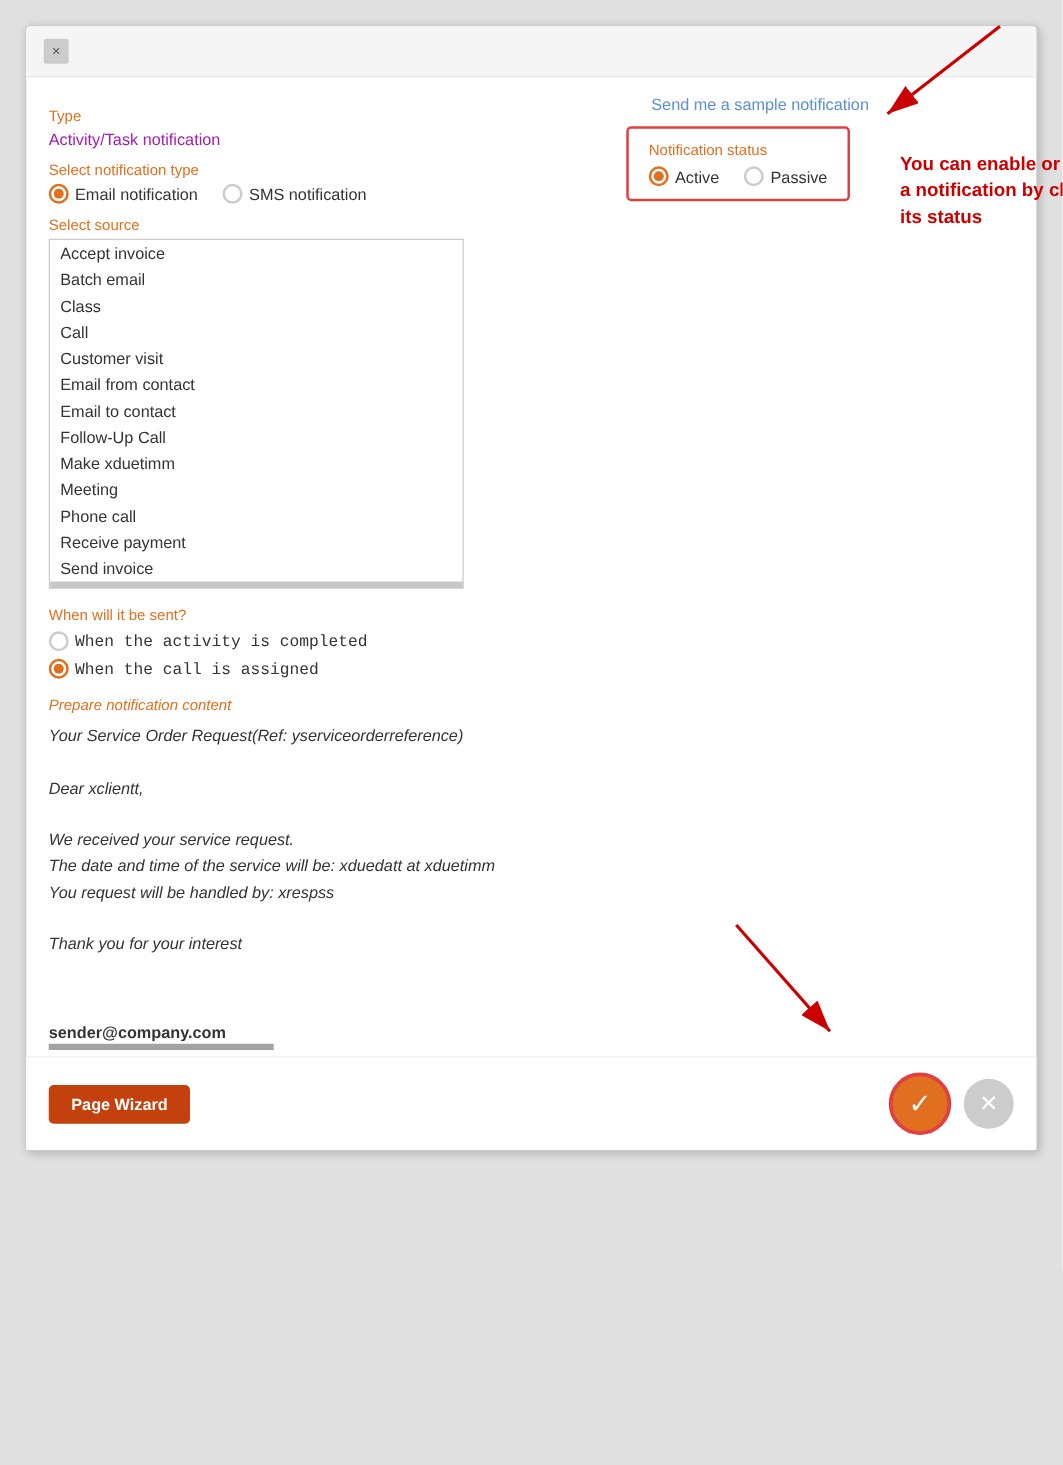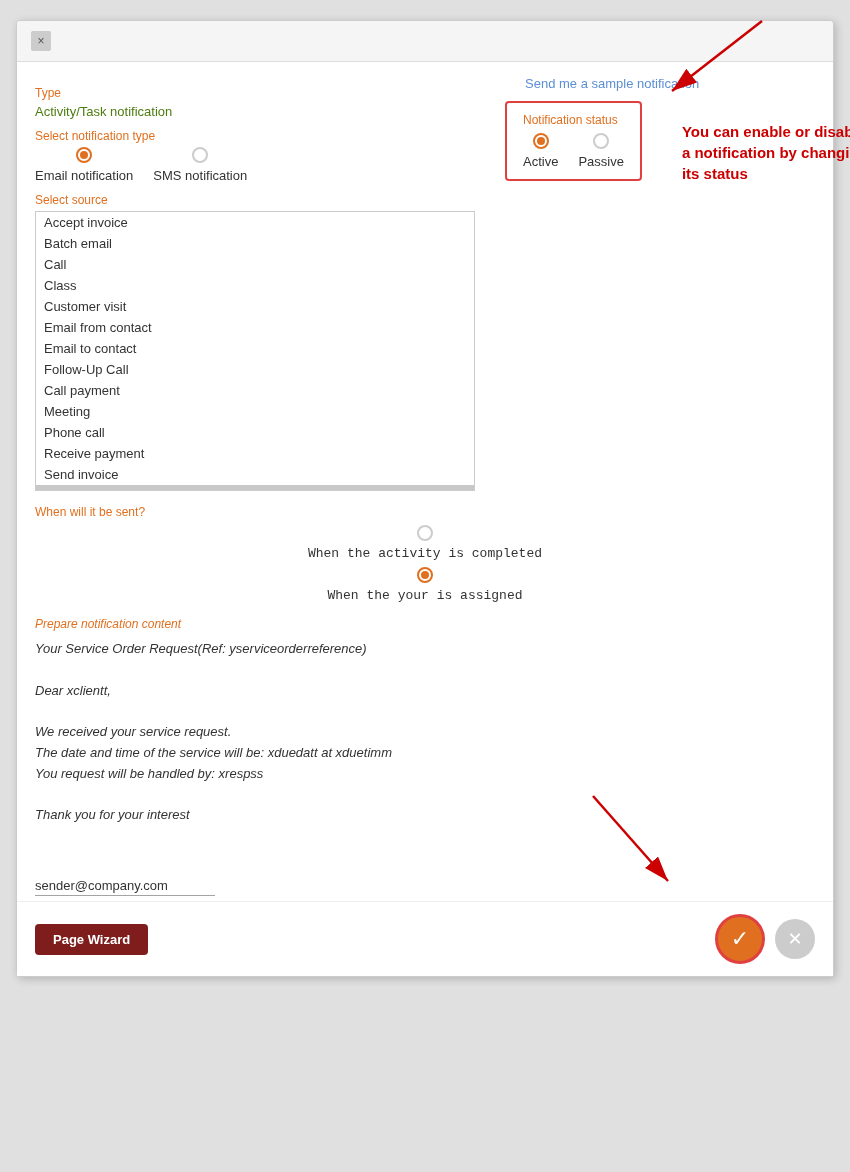--- a/index.html
+++ b/index.html
@@ -52,21 +52,21 @@
       padding: 14px 18px 80px 18px;
       position: relative;
     }
     .section-label {
       color: #e07020;
       font-size: 12px;
       margin-bottom: 4px;
       margin-top: 10px;
     }
     .type-value {
-      color: #4d7c0f;
+      color: #a21caf;
       font-size: 13px;
       margin-bottom: 6px;
     }
     .top-row {
       display: flex;
       justify-content: space-between;
       align-items: flex-start;
     }
     .left-panel {
       flex: 1;
@@ -99,26 +99,25 @@
       font-size: 12px;
       margin-bottom: 6px;
     }
     .radio-group {
       display: flex;
       gap: 20px;
       align-items: center;
     }
     .radio-option {
       display: flex;
-      align-items: center;
+      align-items: flex-end;
       gap: 5px;
       font-size: 13px;
       color: #333;
       cursor: pointer;
-      flex-direction: column;
     }
     .radio-circle {
       width: 16px;
       height: 16px;
       border-radius: 50%;
       border: 2px solid #ccc;
       display: flex;
       align-items: center;
       justify-content: center;
       flex-shrink: 0;
@@ -136,21 +135,21 @@
     .notification-type-row {
       display: flex;
       gap: 20px;
       margin-top: 4px;
     }
     .source-list-container {
       margin-top: 4px;
       border: 1px solid #ccc;
       height: 280px;
       overflow-y: scroll;
-      width: 440px;
+      width: 332px;
       position: relative;
     }
     .source-list {
       list-style: none;
       padding: 0;
     }
     .source-list li {
       padding: 3px 8px;
       color: #333;
       font-size: 13px;
@@ -176,41 +175,42 @@
     }
     .notification-content {
       margin-top: 8px;
       font-size: 13px;
       color: #333;
       line-height: 1.6;
     }
     .sender-input {
       margin-top: 20px;
       border: none;
-      border-bottom: 1px solid #a3a3a3;
+      border-bottom: 5px solid #a3a3a3;
       font-size: 13px;
       color: #333;
       width: 180px;
       outline: none;
       padding: 2px 0;
+      font-weight: bold;
     }
     .dialog-footer {
       position: absolute;
       bottom: 0;
       left: 0;
       right: 0;
       padding: 12px 18px;
       display: flex;
       justify-content: space-between;
       align-items: center;
       border-top: 1px solid #eee;
       background: #fff;
     }
     .page-wizard-btn {
-      background: #7f1d1d;
+      background: #c2410c;
       color: #fff;
       border: none;
       padding: 8px 18px;
       font-size: 13px;
       font-weight: bold;
       border-radius: 4px;
       cursor: pointer;
     }
     .footer-right {
       display: flex;
@@ -268,27 +268,27 @@
             <div class="radio-circle"></div>
             <span>SMS notification</span>
           </label>
         </div>
 
         <div class="section-label">Select source</div>
         <div class="source-list-container">
           <ul class="source-list">
             <li>Accept invoice</li>
             <li>Batch email</li>
+            <li>Class</li>
             <li>Call</li>
-            <li>Class</li>
             <li>Customer visit</li>
             <li>Email from contact</li>
             <li>Email to contact</li>
             <li>Follow-Up Call</li>
-            <li>Call payment</li>
+            <li>Make xduetimm</li>
             <li>Meeting</li>
             <li>Phone call</li>
             <li>Receive payment</li>
             <li>Send invoice</li>
             <li class="selected">Service Order</li>
 
           </ul>
         </div>
       </div>
 
@@ -325,21 +325,21 @@
 
     <div class="when-sent-section">
       <div class="section-label">When will it be sent?</div>
       <div class="when-radio-group">
         <label class="radio-option">
           <div class="radio-circle"></div>
           <span>When the activity is completed</span>
         </label>
         <label class="radio-option">
           <div class="radio-circle checked"></div>
-          <span>When the your is assigned</span>
+          <span>When the call is assigned</span>
         </label>
       </div>
     </div>
 
     <div class="prepare-section">
       <div class="section-label">Prepare notification content</div>
       <div class="notification-content">
         <div>Your Service Order Request(Ref: yserviceorderreference)</div>
         <br>
         <div>Dear xclientt,</div>

